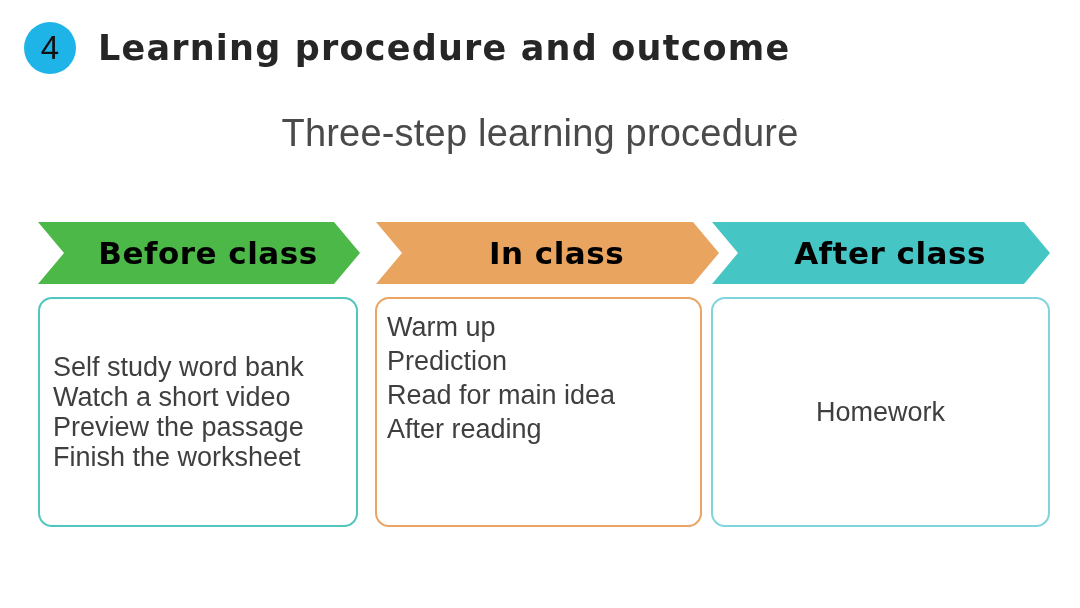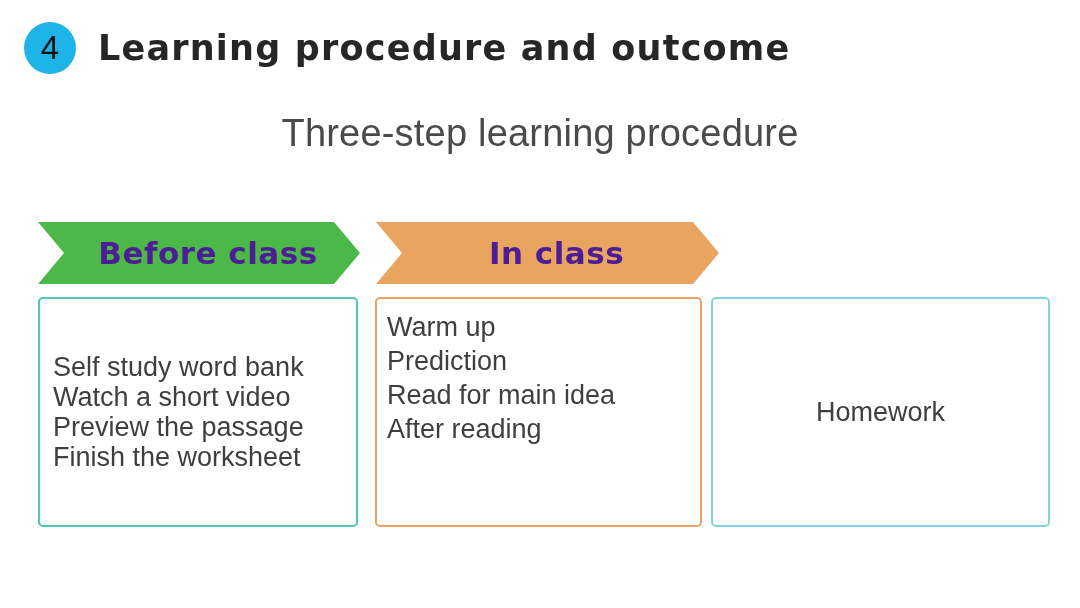--- a/index.html
+++ b/index.html
@@ -98,21 +98,21 @@
     display: flex;
     align-items: center;
     justify-content: center;
     -webkit-clip-path: polygon(0% 0%, calc(100% - 26px) 0%, 100% 50%, calc(100% - 26px) 100%, 0% 100%, 26px 50%);
     clip-path: polygon(0% 0%, calc(100% - 26px) 0%, 100% 50%, calc(100% - 26px) 100%, 0% 100%, 26px 50%);
   }
   .chevron-label {
     font-family: "DejaVu Sans", sans-serif;
     font-size: 31px;
     font-weight: bold;
-    color: #4c1d95;
+    color: #000000;
     letter-spacing: 0.5px;
     margin-left: 18px;
     white-space: nowrap;
   }
   #chevron-1 { left: 0px;   width: 322px; background: #4CB848; }
   #chevron-2 { left: 338px; width: 343px; background: #E9A45F; justify-content: center; }
   #chevron-3 { left: 674px; width: 338px; background: #45C6C5; }
 
   
   .box-row {
@@ -121,21 +121,21 @@
     left: 38px;
     width: 1012px;
     height: 230px;
   }
   .content-box {
     position: absolute;
     top: 0;
     height: 230px;
     box-sizing: border-box;
     background: #ffffff;
-    border-radius: 5px;
+    border-radius: 14px;
     border: 2px solid #22c55e;
     display: flex;
     flex-direction: column;
     justify-content: center;
     overflow: hidden;
   }
   .content-line {
     font-family: "Liberation Sans", sans-serif;
     font-size: 27px;
     font-weight: 400;
@@ -185,20 +185,23 @@
   </div>
 </div>
 
 <div class="chevron-row">
   <div class="chevron" id="chevron-1">
     <span class="chevron-label">Before class</span>
   </div>
   <div class="chevron" id="chevron-2">
     <span class="chevron-label">In class</span>
   </div>
+  <div class="chevron" id="chevron-3">
+    <span class="chevron-label">After class</span>
+  </div>
 </div>
 
 <div class="box-row">
 
   <div class="content-box" id="box-1">
     <div class="content-line">Self study word bank</div>
     <div class="content-line">Watch a short video</div>
     <div class="content-line">Preview the passage</div>
     <div class="content-line">Finish the worksheet</div>
   </div>

